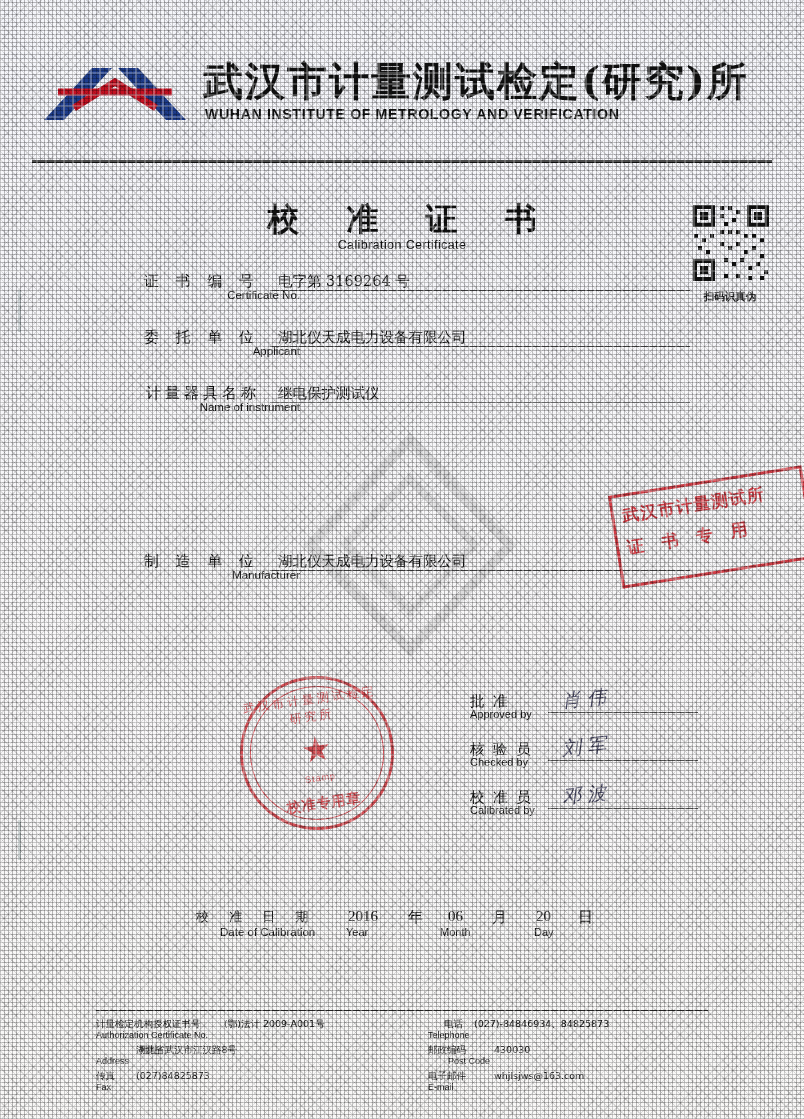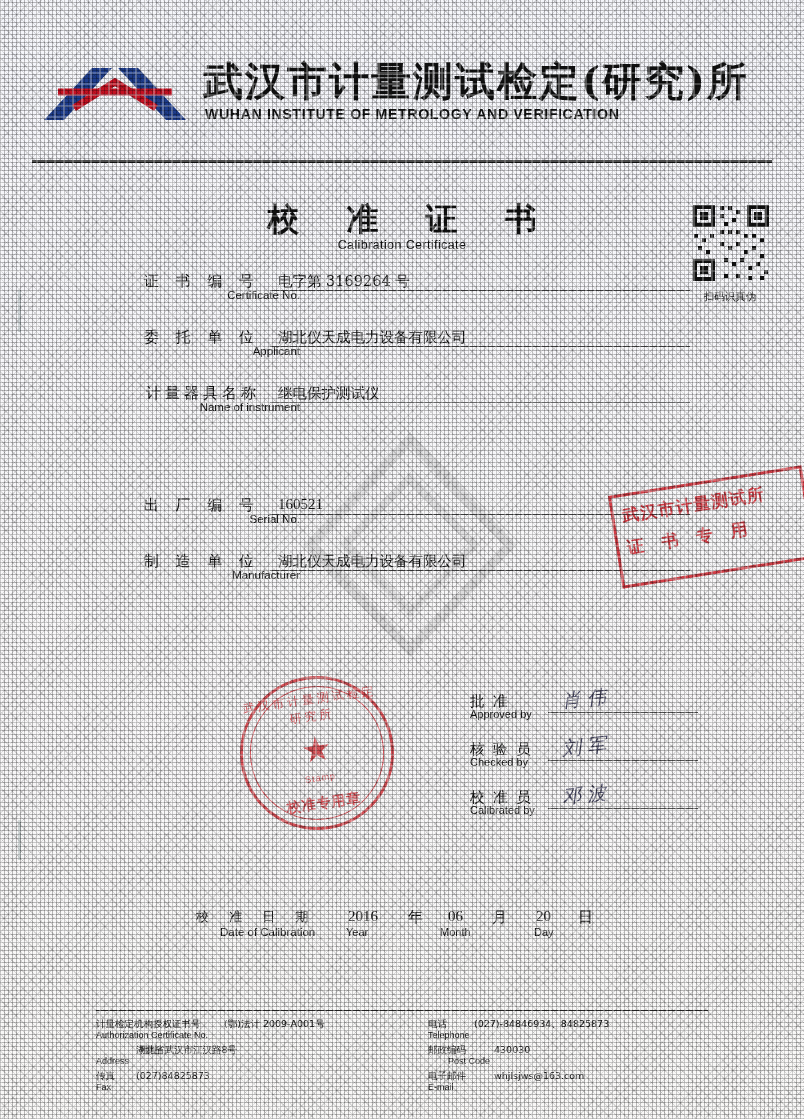--- a/index.html
+++ b/index.html
@@ -69,21 +69,21 @@
   .title-en{
     position:absolute;left:0;right:0;top:238px;text-align:center;
     font-family:"Liberation Sans", sans-serif;
     font-size:12.5px;letter-spacing:.4px;color:#111;
   }
   .qr{
     position:absolute;right:32px;top:202px;width:82px;height:82px;
   }
   .qr-cap{
     position:absolute;right:28px;top:290px;width:92px;text-align:center;
-    font-size:10.5px;color:#222;font-family:"DejaVu Sans", sans-serif;
+    font-size:10.5px;color:#222;font-family:"DejaVu Sans", sans-serif;font-weight:bold;
   }
   
   .field{position:absolute;left:110px;width:600px;height:34px;text-align:right;}
   .lbl-cn{
     position:absolute;left:0;top:0;width:150px;
     font-family:"DejaVu Serif", serif;
     font-size:15px;color:#111;letter-spacing:6px;white-space:nowrap;
   }
   .lbl-en{
     position:absolute;left:0;top:17px;width:190px;
@@ -277,26 +277,20 @@
     </div>
 
     <div class="field" style="top:384px;">
       <div class="lbl-cn" style="letter-spacing:4px;">计量器具名称</div>
       <div class="lbl-en">Name of instrument</div>
       <div class="uline"></div>
       <div class="val">继电保护测试仪</div>
     </div>
 
 
-    <div class="field" style="top:496px;">
-      <div class="lbl-cn">出 厂 编 号</div>
-      <div class="lbl-en">Serial No.</div>
-      <div class="uline"></div>
-      <div class="val num">160521</div>
-    </div>
 
     <div class="field" style="top:552px;">
       <div class="lbl-cn">制 造 单 位</div>
       <div class="lbl-en">Manufacturer</div>
       <div class="uline"></div>
       <div class="val">湖北仪天成电力设备有限公司</div>
     </div>
 
 
     <div class="sigrow" style="top:692px;">
@@ -341,21 +335,21 @@
       <div class="fl" style="left:128px;top:0;">(鄂)法计 2009-A001号</div>
 
       <div class="fl" style="left:0;top:26px;padding-left:44px;">地址</div>
       <div class="fe" style="left:0;top:38px;">Address</div>
       <div class="fl" style="left:40px;top:26px;">湖北省武汉市江汉路8号</div>
 
       <div class="fl" style="left:0;top:52px;">传真</div>
       <div class="fe" style="left:0;top:64px;">Fax</div>
       <div class="fl" style="left:40px;top:52px;">(027)84825873</div>
 
-      <div class="fl" style="left:332px;top:0;">电话</div>
+      <div class="fl" style="left:332px;top:0;padding-left:16px;">电话</div>
       <div class="fe" style="left:332px;top:12px;">Telephone</div>
       <div class="fl" style="left:378px;top:0;">(027)-84846934、84825873</div>
 
       <div class="fl" style="left:332px;top:26px;">邮政编码</div>
       <div class="fe" style="left:332px;top:38px;margin-left:20px;">Post Code</div>
       <div class="fl" style="left:398px;top:26px;">430030</div>
 
       <div class="fl" style="left:332px;top:52px;">电子邮件</div>
       <div class="fe" style="left:332px;top:64px;">E-mail</div>
       <div class="fl" style="left:398px;top:52px;">whjlsjws@163.com</div>

